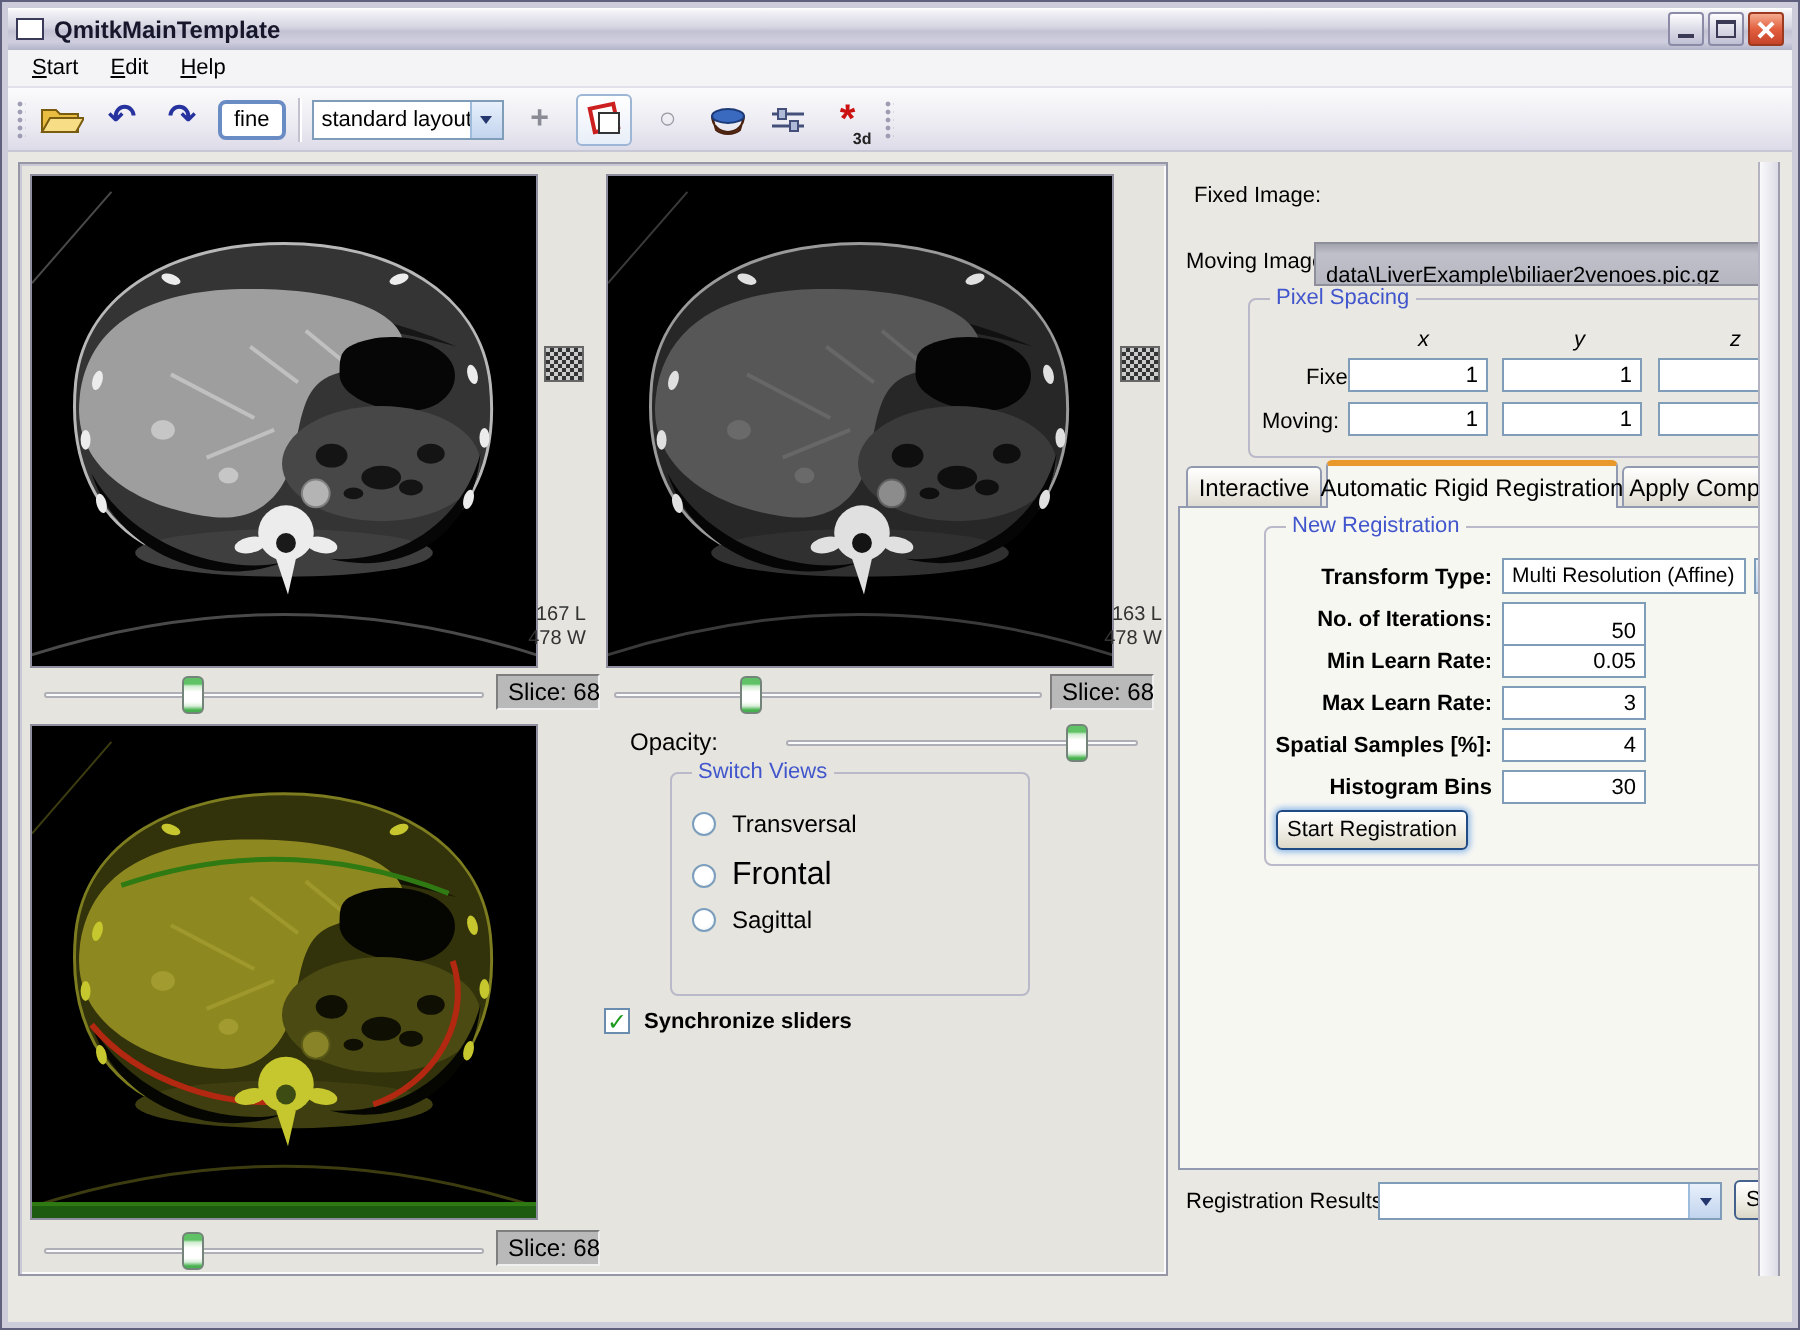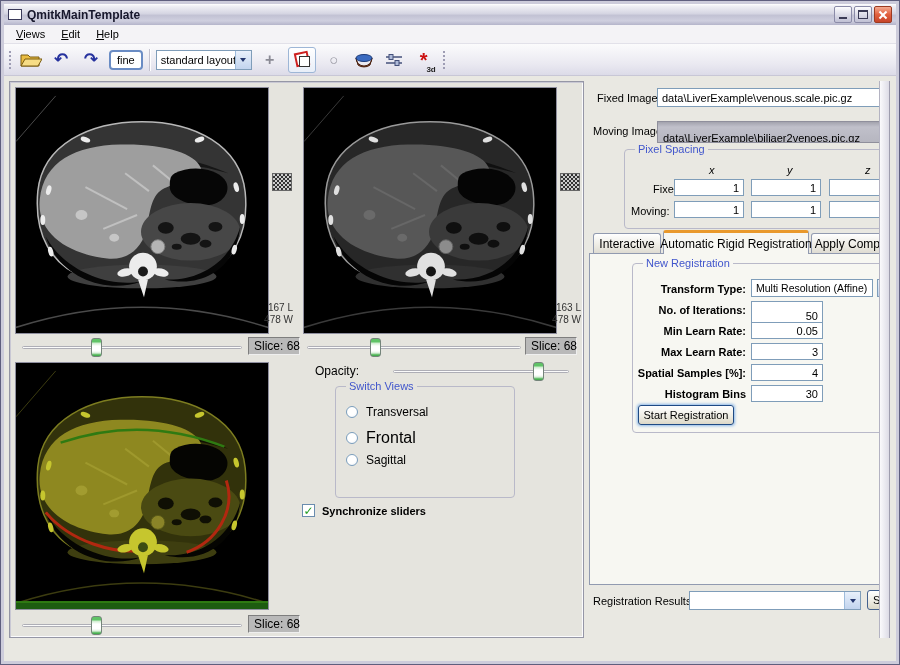--- a/index.html
+++ b/index.html
@@ -182,21 +182,21 @@
           <div class="glyph-max"></div>
         </div>
       <div class="wbtn close">
           <div class="glyph-x1"></div>
           <div class="glyph-x2"></div>
         </div>
     </div>
   </div>
 
   <div class="menubar">
-    <span class="menu-item">Views</span>
+    <span class="menu-item">Start</span>
     <span class="menu-item">Edit</span>
     <span class="menu-item">Help</span>
   </div>
 
   <div class="toolbar">
     <div class="grip"></div>
     <div class="tbtn">
       <svg width="22" height="17" viewBox="0 0 22 17">
         <path d="M1,15 L1,4 L8,4 L10,6 L19,6 L19,15 Z" fill="#e9bc42" stroke="#7a5c10"></path>
         <path d="M1,15 L5,8 L22,8 L18,15 Z" fill="#f7dd85" stroke="#7a5c10"></path>
@@ -304,21 +304,20 @@
       <div class="chk-row" style="left:5px;top:144px">
         <div class="checkbox">✓</div>
         <span class="bold">Synchronize sliders</span>
       </div>
     </div>
   </div>
 
   <div class="right-panel">
 
     <span class="rp-abs" style="left:8px;top:11px">Fixed Image:</span>
-    <input class="txt rp-abs" style="left: 68px; top: 7px; width: 235px;" value="data\LiverExample\venous.scale.pic.gz">
 
     <span class="rp-abs" style="left:4px;top:44px">Moving Image:</span>
     <div class="gray-field rp-abs" style="left:68px;top:40px;width:235px">data\LiverExample\biliaer2venoes.pic.gz</div>
 
     <div class="groupbox" style="left:4px;top:68px;width:294px;height:80px;background:#e9e8e2">
       <span class="gtitle" style="left:10px">Pixel Spacing</span>
       <span class="col-head" style="left:84px;top:14px">x</span>
       <span class="col-head" style="left:162px;top:14px">y</span>
       <span class="col-head" style="left:240px;top:14px">z</span>
       <span class="rp-abs" style="left:28px;top:33px;width:30px;text-align:right">Fixed:</span>

